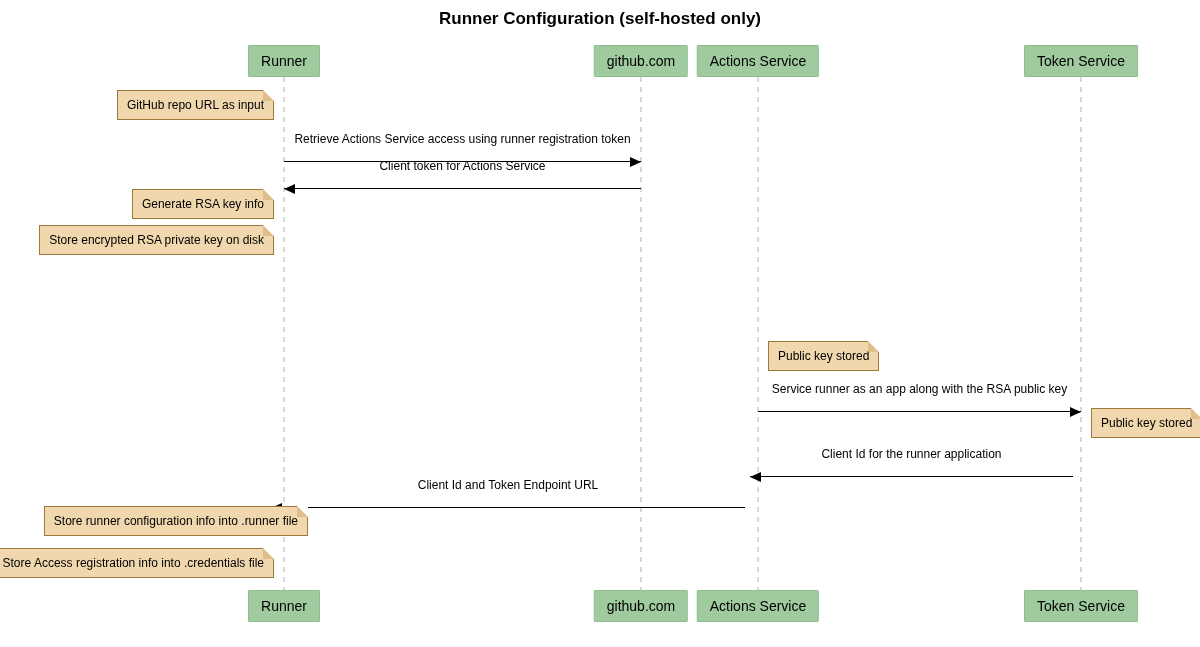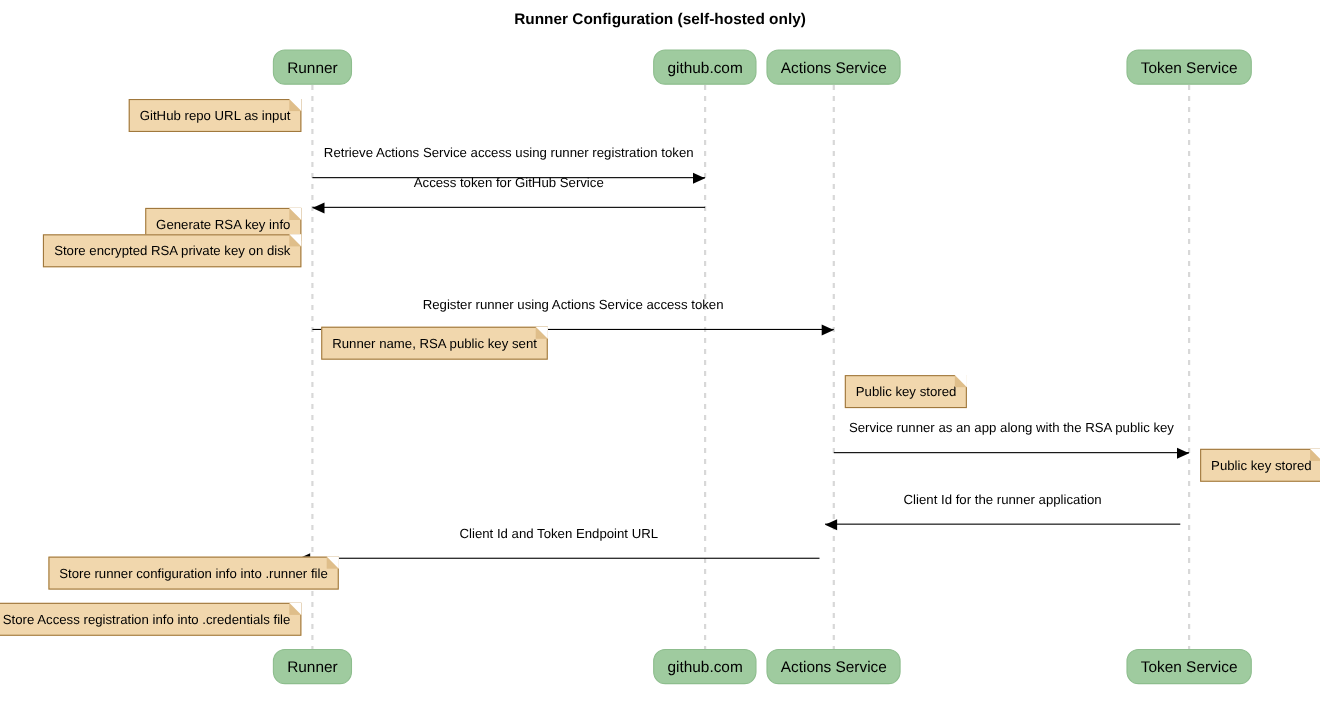--- a/index.html
+++ b/index.html
@@ -16,31 +16,31 @@
   .diagram{
     position:relative;
     width:1200px;height:647px;
     background:var(--bg);
     font-family:"Liberation Sans", sans-serif;
     color:var(--ink);
     overflow:hidden;
   }
   .title{
     position:absolute;left:0;top:9px;width:1200px;
-    text-align:center;font-size:14px;font-weight:bold;
+    text-align:center;font-size:17px;font-weight:bold;
   }
   .lifeline{
     position:absolute;width:2px;top:77px;height:513px;
     background:repeating-linear-gradient(to bottom,var(--lifeline) 0 5px,transparent 5px 10px);
   }
   .actor{
     position:absolute;transform:translateX(-50%);
     background:var(--actor-fill);
     border:1px solid var(--actor-border);
-    border-radius:11px;
+    border-radius:1px;
     font-size:14px;line-height:16px;
     padding:7px 12px;white-space:nowrap;
   }
   .note{
     position:absolute;
     background:var(--note-fill);
     border:1px solid var(--note-border);
     font-size:12px;line-height:14px;
     padding:7px 9px;white-space:nowrap;
   }
@@ -85,34 +85,27 @@
 
   <div class="message" style="left:284px;top:133px;width:357px;">
     <div class="msg-label">Retrieve Actions Service access using runner registration token</div>
     <div class="msg-track">
       <div class="msg-line"></div>
       <div class="arrowhead right"></div>
     </div>
   </div>
 
   <div class="message" style="left:284px;top:160px;width:357px;">
-    <div class="msg-label">Access token for GitHub Service</div>
+    <div class="msg-label">Client token for Actions Service</div>
     <div class="msg-track">
       <div class="msg-line"></div>
       <div class="arrowhead left"></div>
     </div>
   </div>
 
-  <div class="message" style="left:284px;top:271px;width:474px;">
-    <div class="msg-label">Register runner using Actions Service access token</div>
-    <div class="msg-track">
-      <div class="msg-line"></div>
-      <div class="arrowhead right"></div>
-    </div>
-  </div>
 
   <div class="message" style="left:758px;top:383px;width:323px;">
     <div class="msg-label">Service runner as an app along with the RSA public key</div>
     <div class="msg-track">
       <div class="msg-line"></div>
       <div class="arrowhead right"></div>
     </div>
   </div>
 
   <div class="message" style="left:750px;top:448px;width:323px;">
@@ -126,20 +119,19 @@
   <div class="message" style="left:271px;top:479px;width:474px;">
     <div class="msg-label">Client Id and Token Endpoint URL</div>
     <div class="msg-track">
       <div class="msg-line"></div>
       <div class="arrowhead left"></div>
     </div>
   </div>
 
   <div class="note" style="right:926px;top:90px;"><span>GitHub repo URL as input</span></div>
   <div class="note" style="right:926px;top:189px;"><span>Generate RSA key info</span></div>
-  <div class="note" style="right:926px;top:213px;"><span>Store encrypted RSA private key on disk</span></div>
-  <div class="note" style="left:292px;top:297px;"><span>Runner name, RSA public key sent</span></div>
+  <div class="note" style="right:926px;top:225px;"><span>Store encrypted RSA private key on disk</span></div>
   <div class="note" style="left:768px;top:341px;"><span>Public key stored</span></div>
   <div class="note" style="left:1091px;top:408px;"><span>Public key stored</span></div>
   <div class="note" style="right:892px;top:506px;"><span>Store runner configuration info into .runner file</span></div>
   <div class="note" style="right:926px;top:548px;"><span>Store Access registration info into .credentials file</span></div>
 
 </div>
 
 </body></html>

